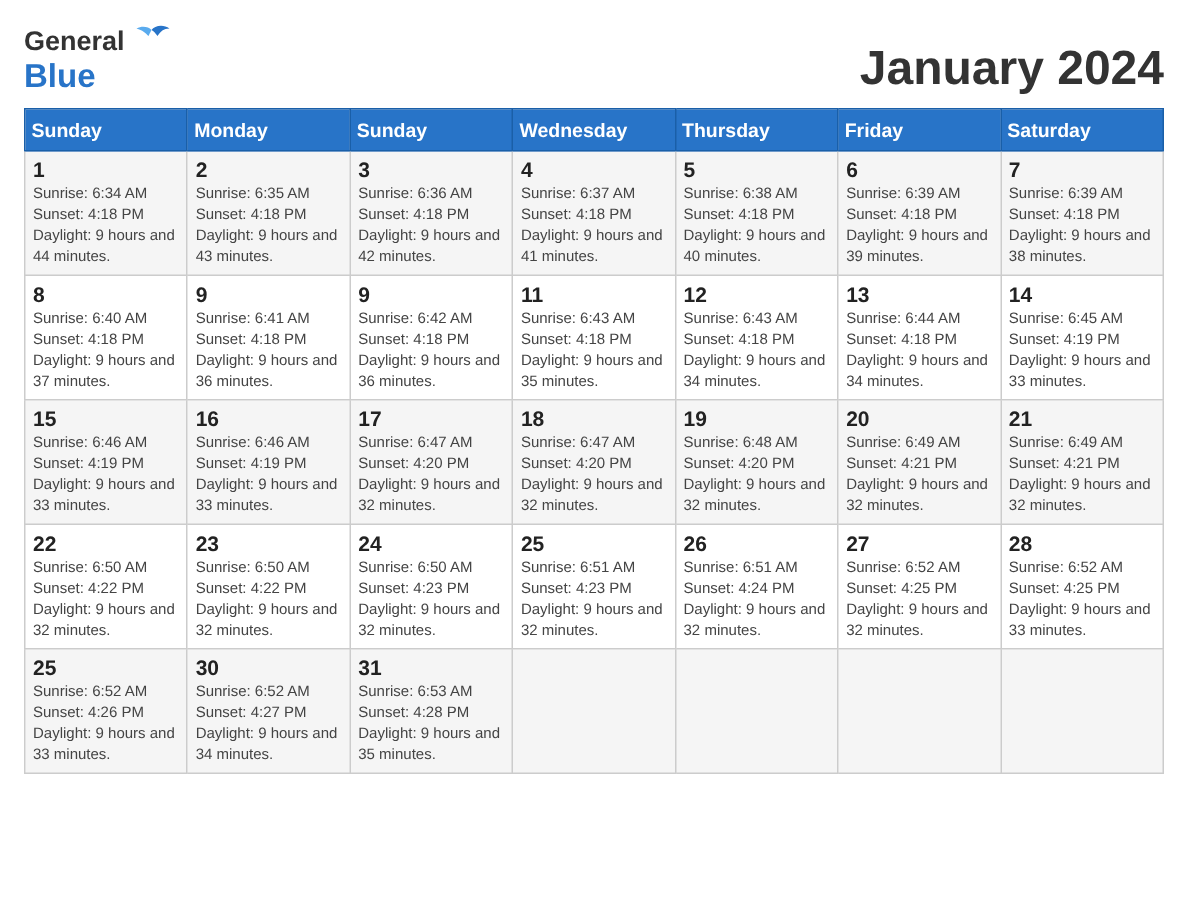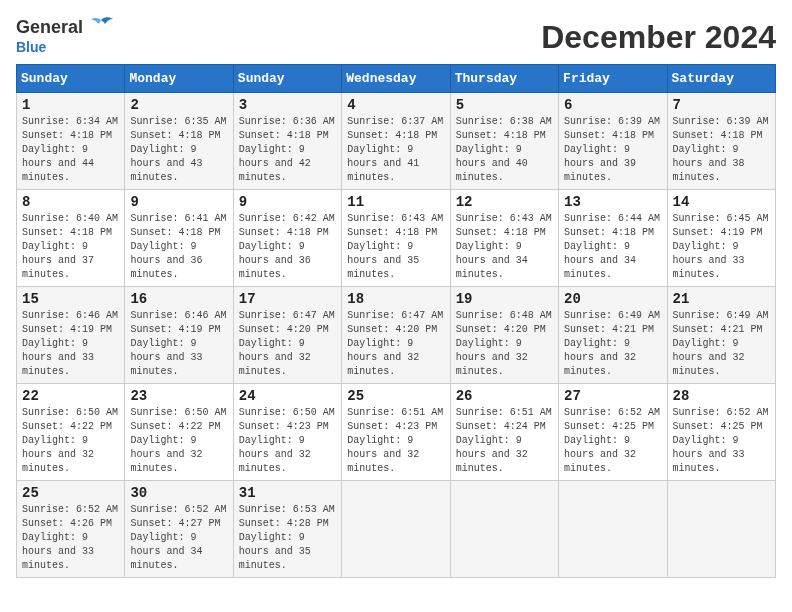--- a/index.html
+++ b/index.html
@@ -36,21 +36,20 @@
     }
     .location-title {
       font-size: 14px;
       color: #555;
       margin-top: 2px;
     }
     table {
       width: 100%;
       border-collapse: collapse;
       margin-top: 8px;
-      font-family: Liberation Mono, monospace;
     }
     thead th {
       background: #2874c8;
       color: #fff;
       font-size: 13px;
       font-weight: bold;
       padding: 6px 4px;
       text-align: left;
       border: 1px solid #1a5fa8;
     }
@@ -91,25 +90,25 @@
 <div class="header">
   <div class="logo">
     <div class="logo-row">
       <span style="font-size:18px;font-weight:bold;color:#333;">General</span>
       <svg width="28" height="22" viewBox="0 0 28 22">
         <path d="M14 4 C16 1, 22 0, 26 3 C22 3, 20 5, 18 8 C16 5, 14 4, 14 4Z" fill="#2874c8"></path>
         <path d="M14 4 C12 2, 8 1, 4 3 C8 4, 10 6, 12 8 C13 6, 14 4, 14 4Z" fill="#5aabee"></path>
       </svg>
     </div>
     <div>
-      <span style="font-size:14px;font-weight:bold;color:#2874c8;">Blue</span>
+      <span style="font-size:22px;font-weight:bold;color:#2874c8;">Blue</span>
     </div>
   </div>
   <div class="title-block">
-    <div class="month-title">December 2024</div>
+    <div class="month-title">January 2024</div>
   </div>
 </div>
 
 <table>
   <thead>
     <tr>
     <th>Sunday</th>
         <th>Monday</th>
         <th>Sunday</th>
         <th>Wednesday</th>

